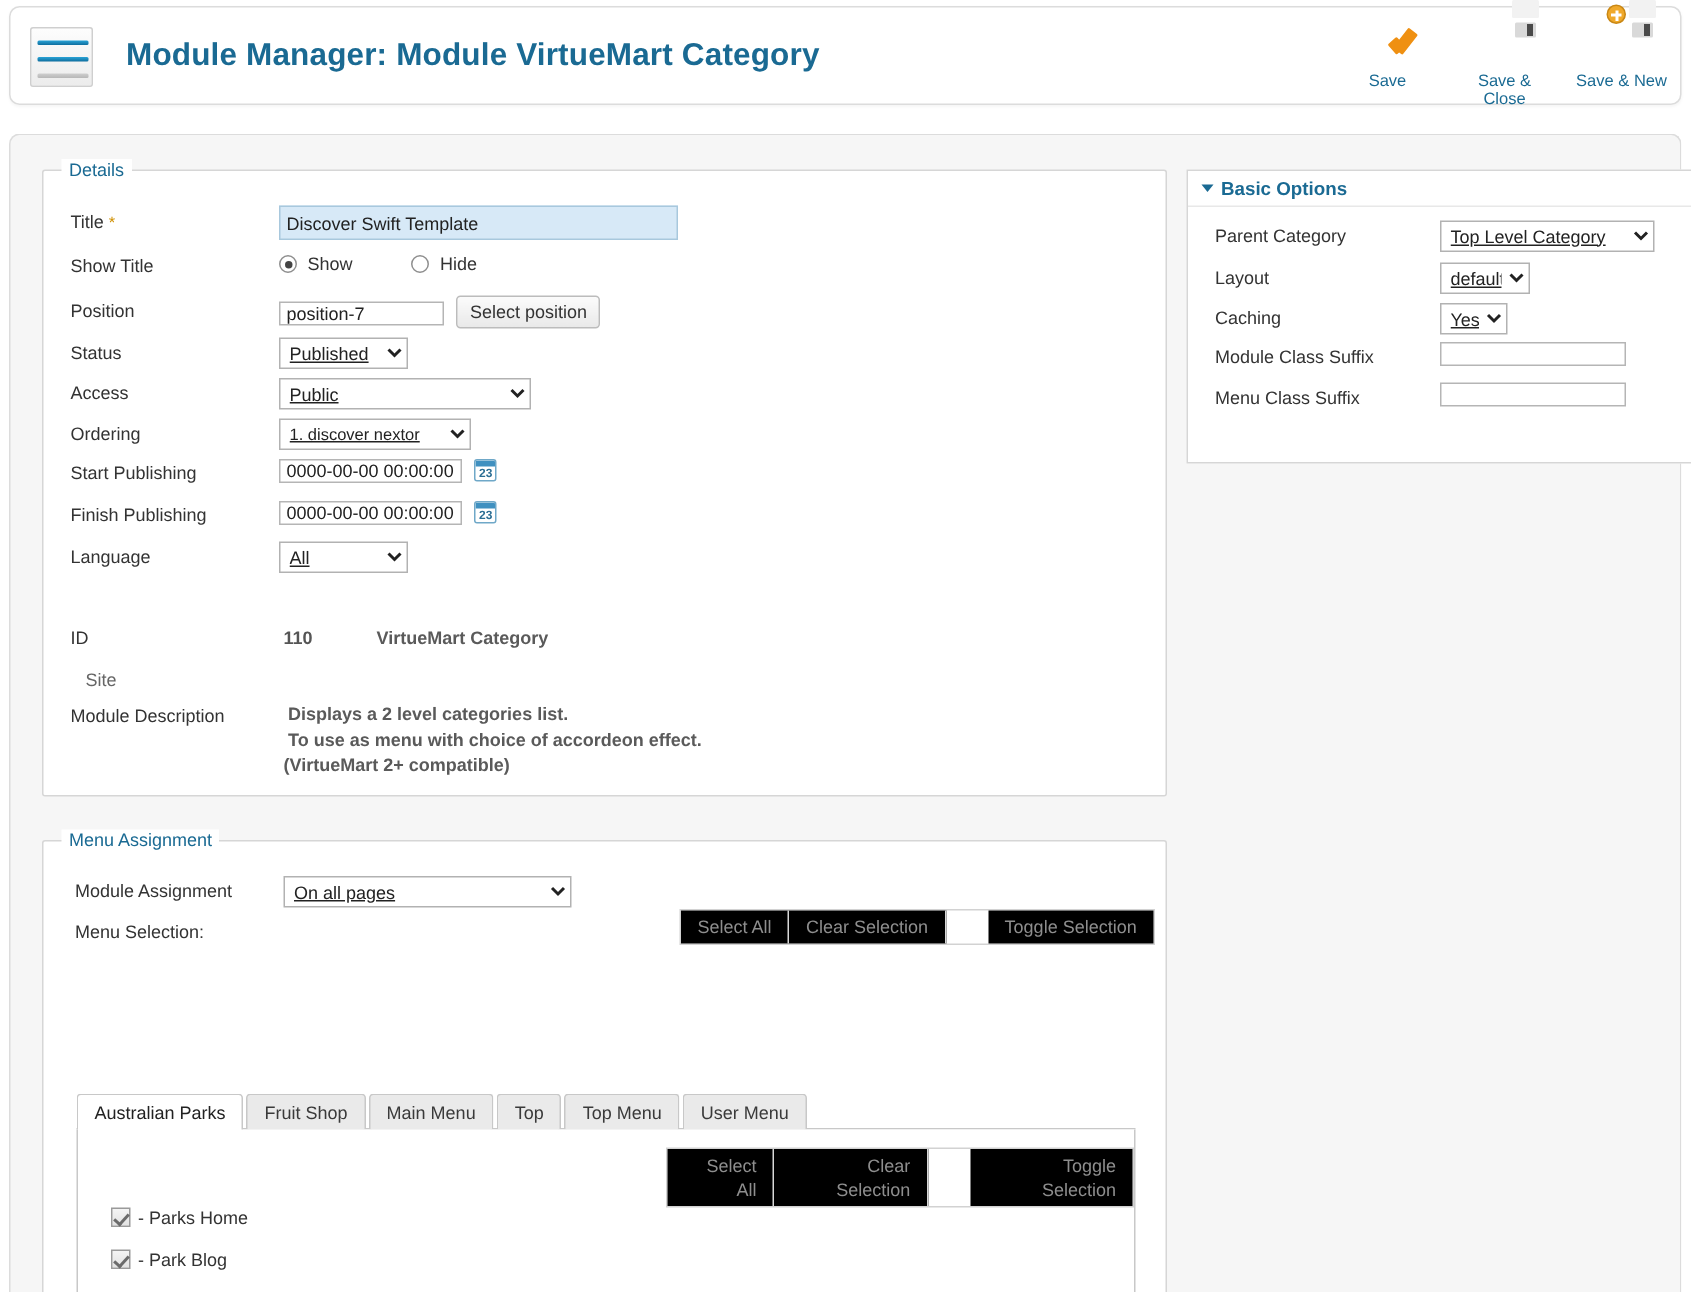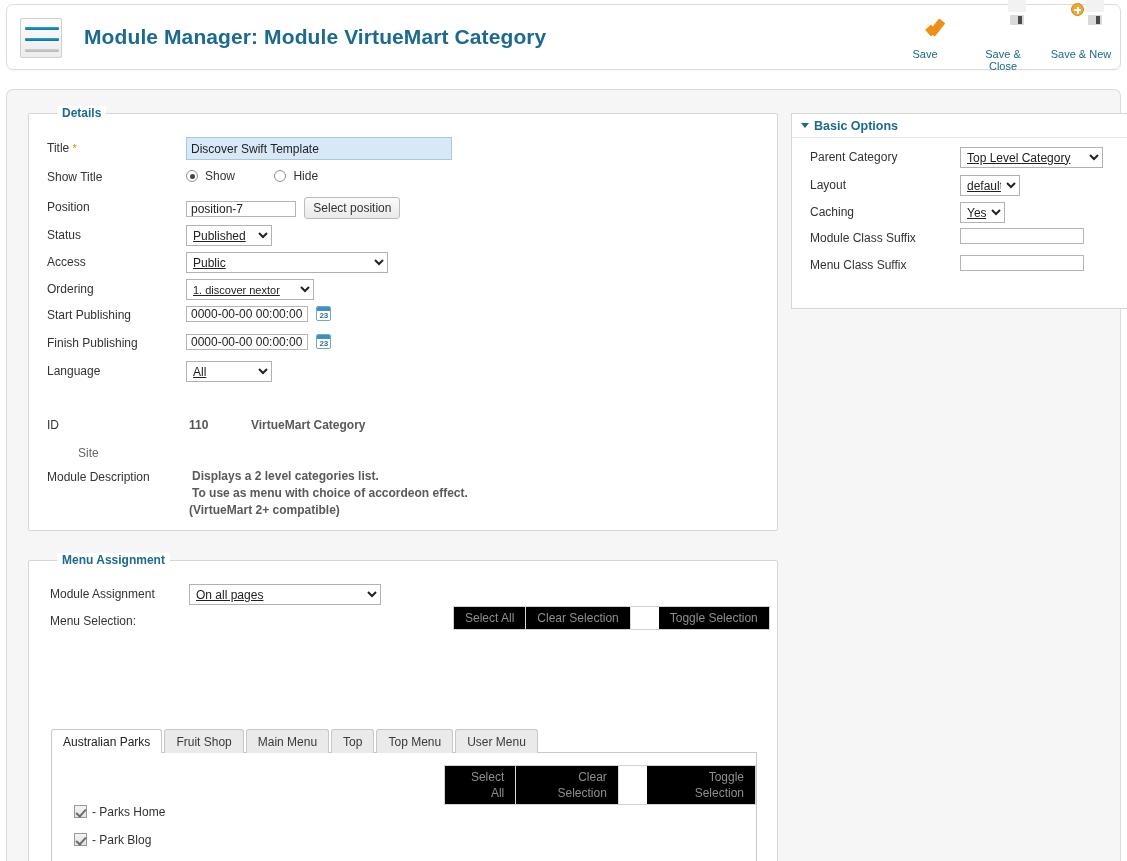--- a/index.html
+++ b/index.html
@@ -125,25 +125,25 @@
 
   
   .fs {
     position: absolute;
     background: #ffffff;
     border: 1px solid #d6d6d6;
     border-radius: 2px;
   }
   .fs-legend {
     position: absolute;
-    top: -8px; left: 28px;
+    top: -8px; left: 12px;
     background: #ffffff;
     padding: 0 5px;
     font-size: 12px;
-    font-weight: bold;
+    font-weight: normal;
     color: #1a6a93;
   }
 
   #details-panel { left: 21px; top: 23px; width: 750px; height: 418px; }
   #menu-panel    { left: 21px; top: 470px; width: 750px; height: 400px; }
 
   .panel-right {
     position: absolute;
     left: 784px; top: 23px;
     width: 360px; height: 196px;
@@ -254,21 +254,21 @@
     background: #3f90c0;
   }
   .cal-icon span {
     position: absolute; left: 0; right: 0; top: 4px;
     font-size: 8px; font-weight: bold; color: #2b6e94;
     text-align: center; line-height: 10px;
   }
 
   .static-val { position: absolute; top: 4px; font-size: 12px; font-weight: bold; color: #555; }
 
-  .site-lbl { position: absolute; left: 28px; top: 4px; font-size: 12px; color: #666; margin-left: 21px; }
+  .site-lbl { position: absolute; left: 28px; top: 4px; font-size: 12px; color: #666; }
 
   .desc {
     position: absolute;
     left: 163px; top: 2px;
     font-size: 12px;
     font-weight: bold;
     color: #5a5a5a;
     line-height: 17px;
   }
   .desc div:nth-child(3) { margin-left: -3px; }
@@ -428,21 +428,21 @@
       <div class="ctl" style="top:1px">
         <select style="width:86px">
           <option>Published</option>
         </select>
       </div>
     </div>
 
     <div class="row" style="top:137px">
       <div class="lbl">Access</div>
       <div class="ctl" style="top:1px">
-        <select style="width:202px">
+        <select style="width:168px">
           <option>Public</option>
         </select>
       </div>
     </div>
 
     <div class="row" style="top:164px">
       <div class="lbl">Ordering</div>
       <div class="ctl" style="top:1px">
         <select style="width:128px;font-size:11px">
           <option>1. discover nextor</option>

